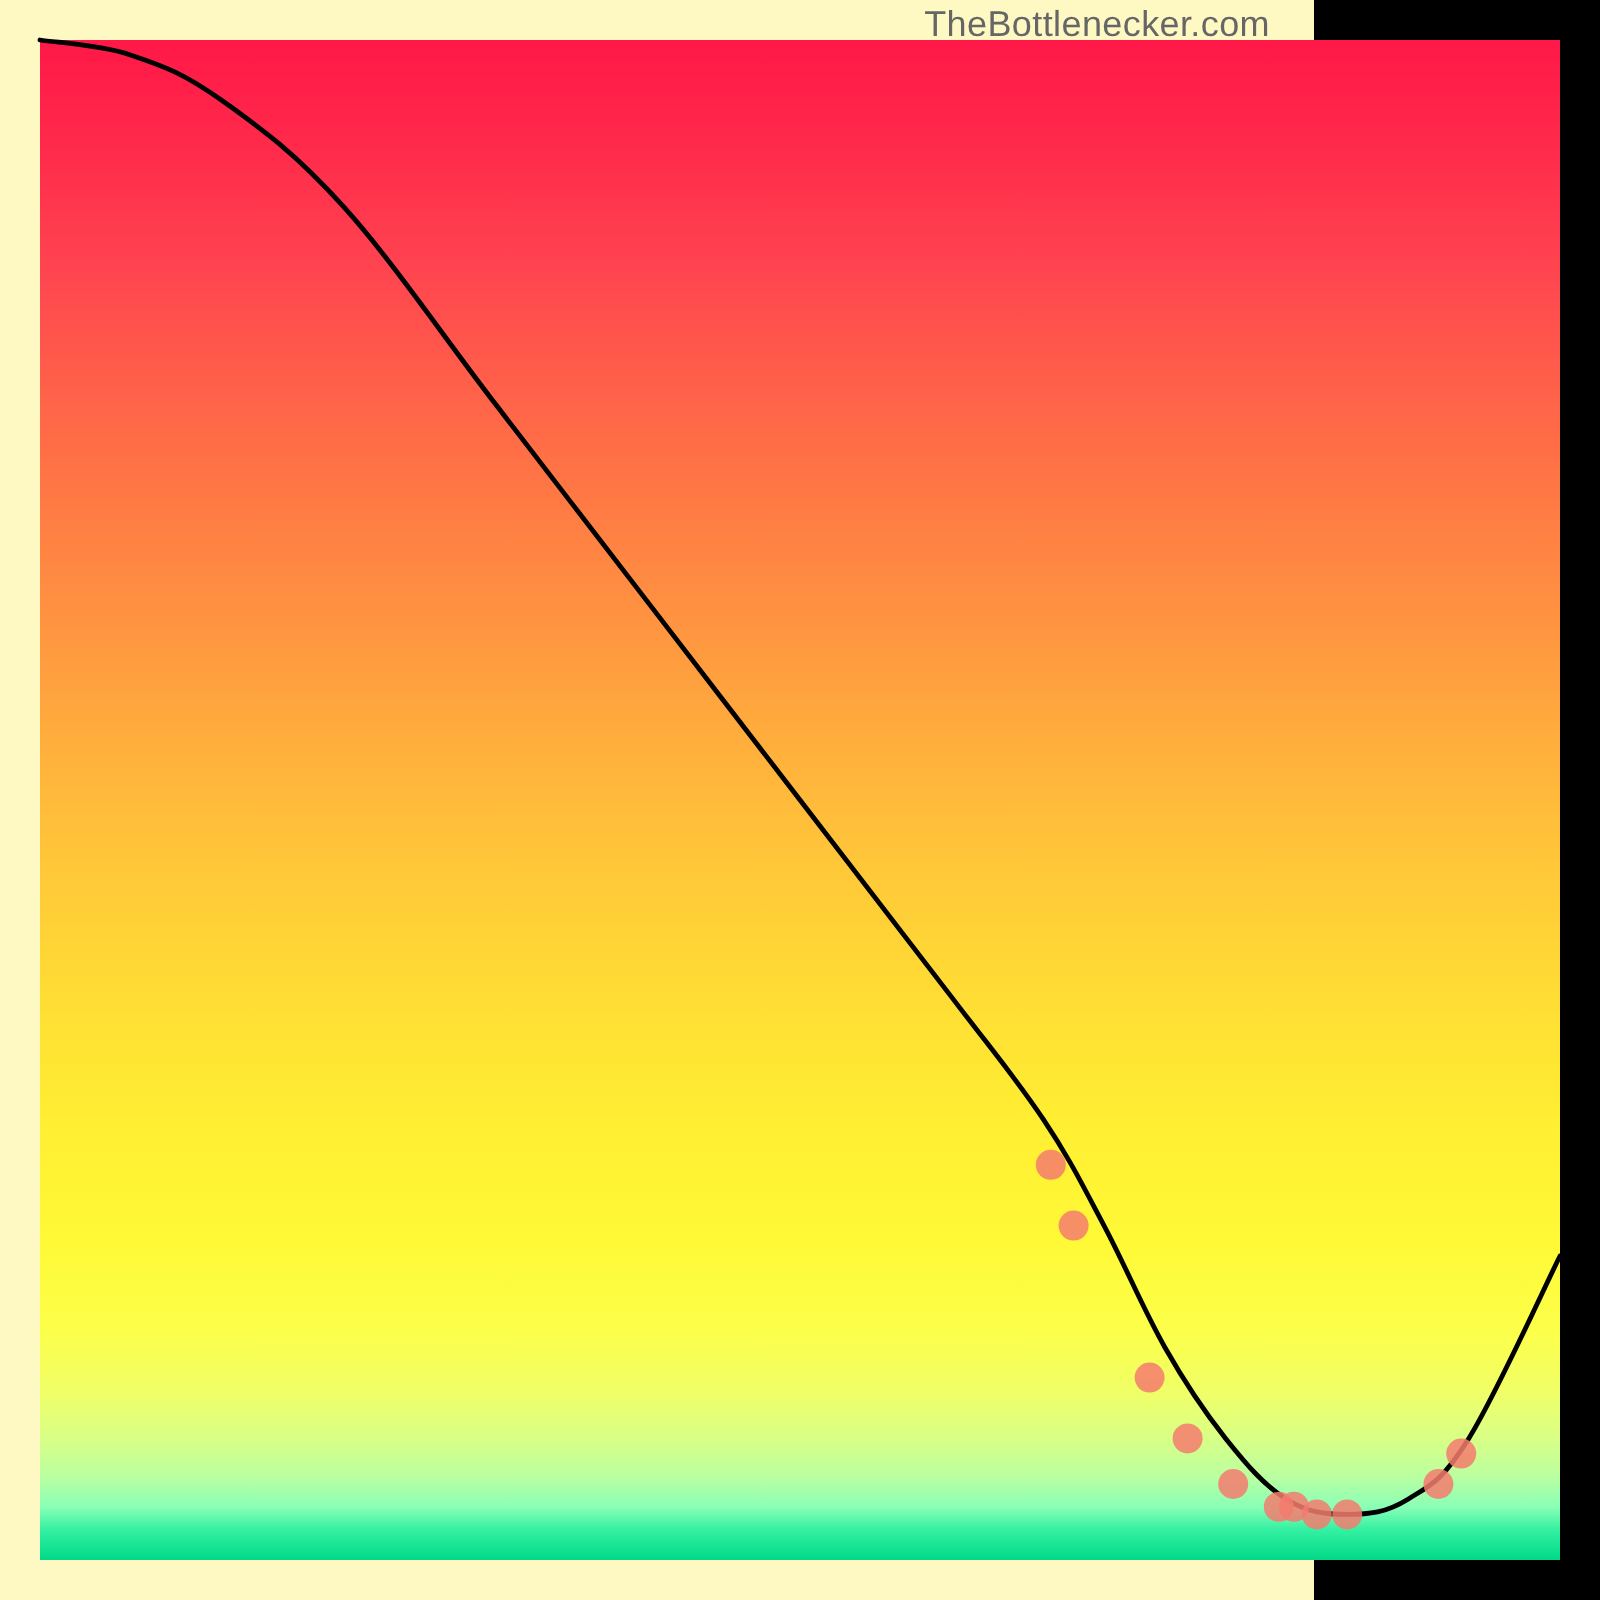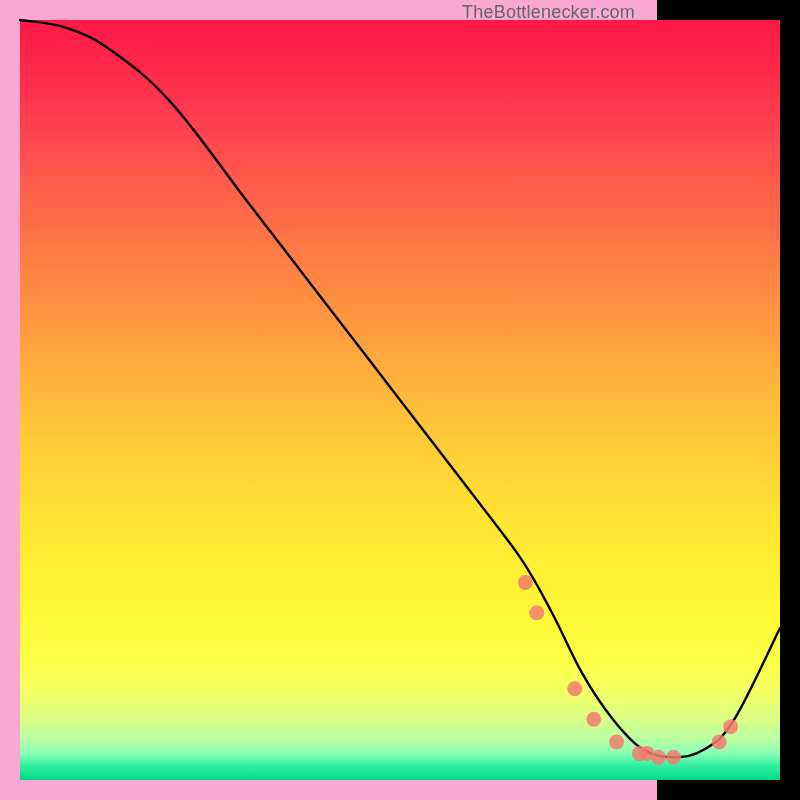--- a/index.html
+++ b/index.html
@@ -10,21 +10,21 @@
     overflow: hidden;
     background: #000;
     font-family: Arial, Helvetica, sans-serif;
   }
   .frame {
     position: absolute;
     top: 0;
     left: 0;
     width: 657px;
     height: 800px;
-    background: #f9a8d4;
+    background: #fef9c3;
     text-decoration: underline;
   }
   .plot {
     position: absolute;
     top: 20px;
     left: 20px;
     width: 760px;
     height: 760px;
     background: linear-gradient(to bottom,
       #ff1848 0%,

